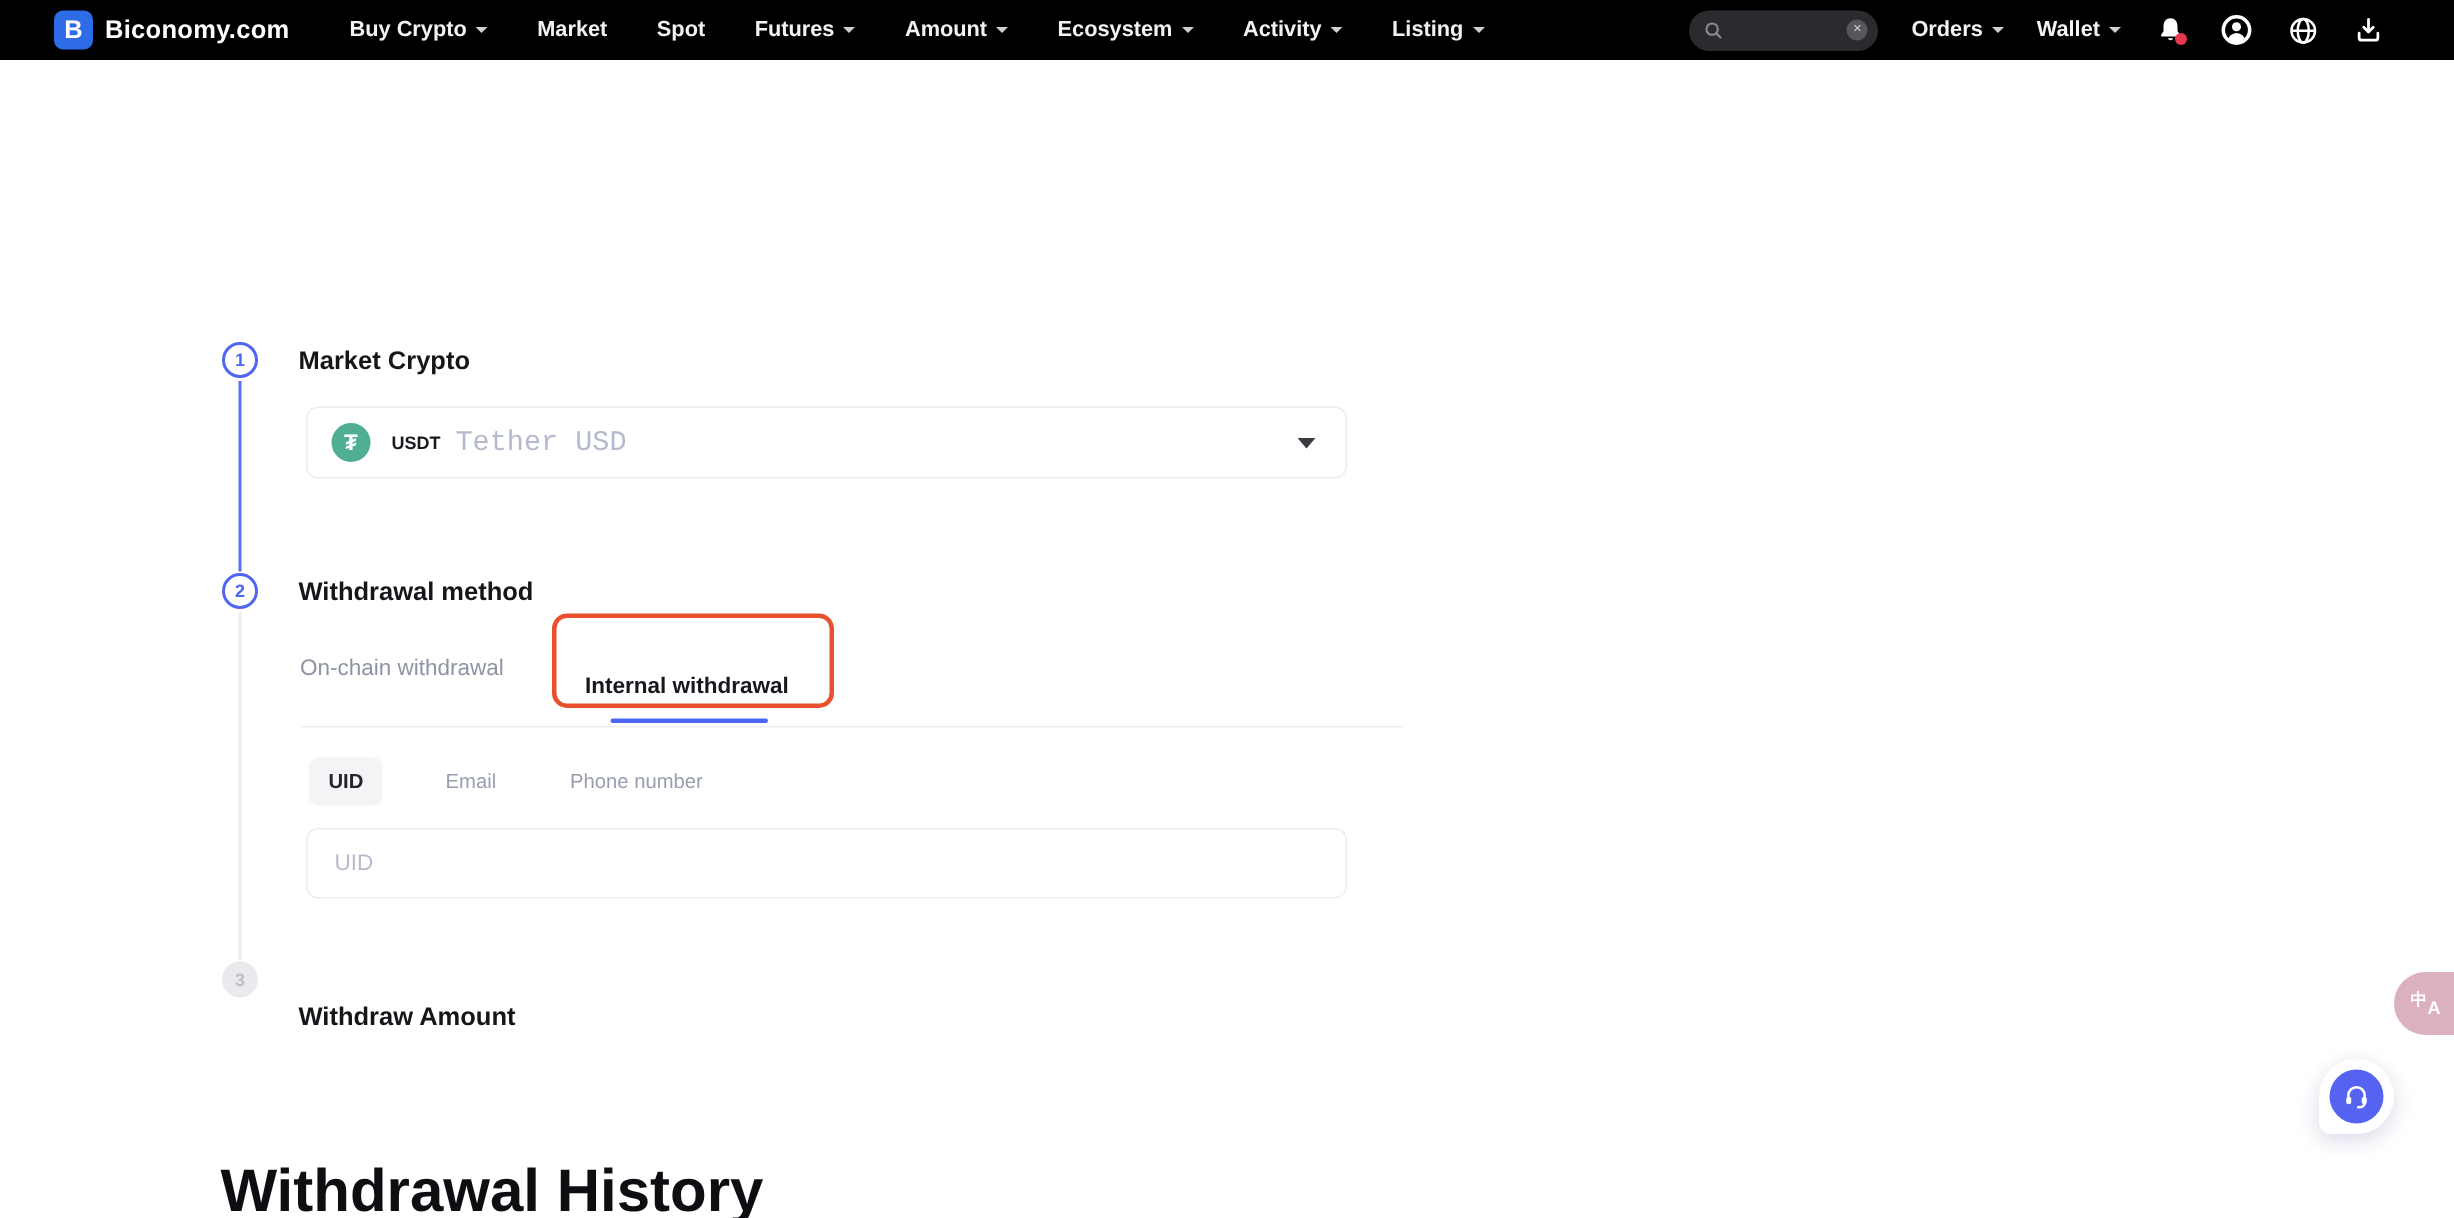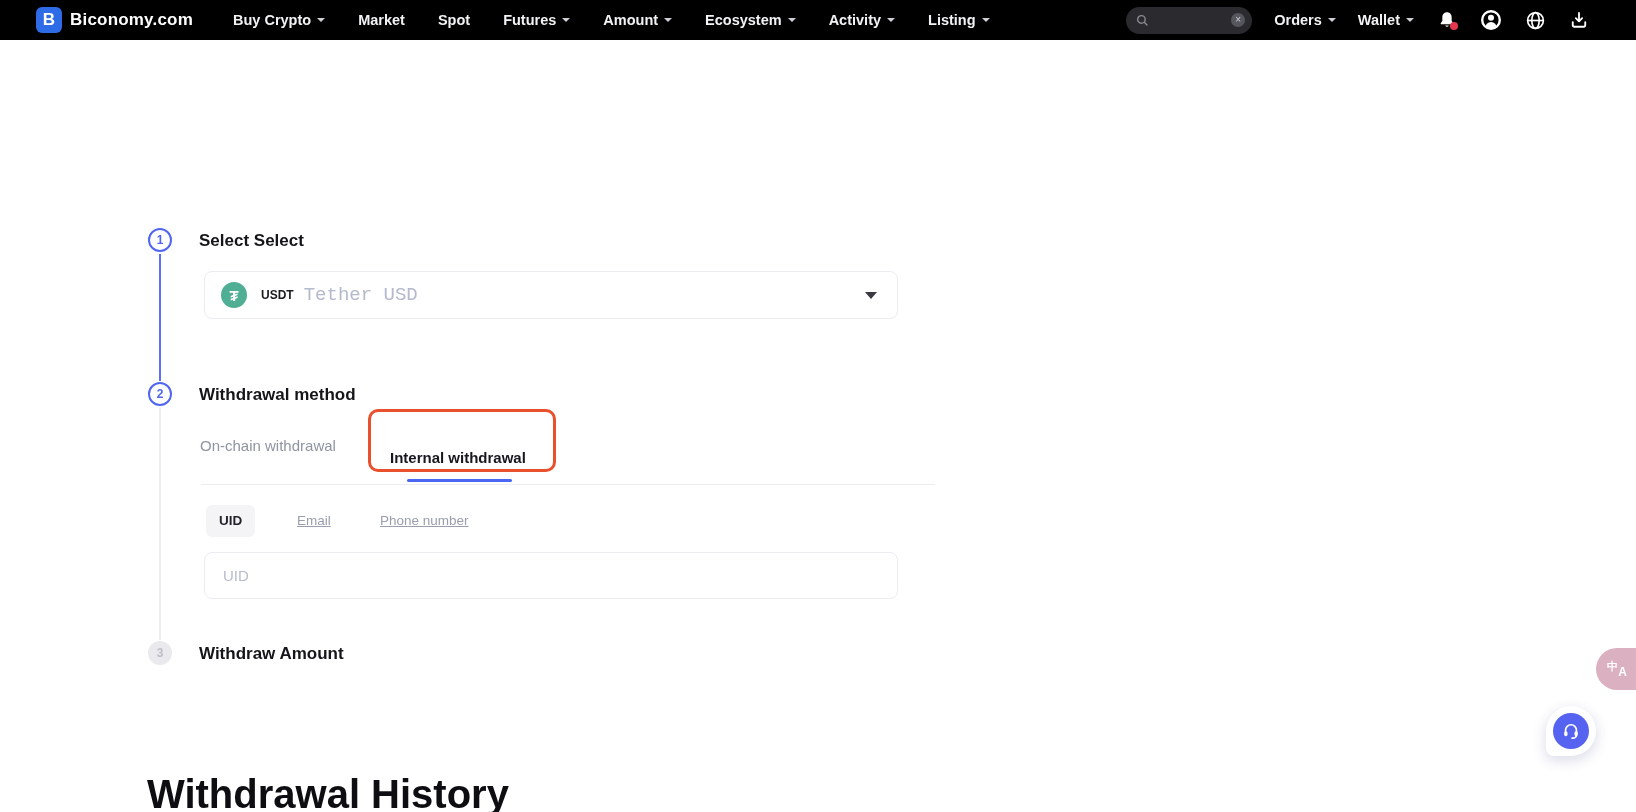--- a/index.html
+++ b/index.html
@@ -47,21 +47,21 @@
   .step-circle.inactive { background:#e9e9ee; color:#bdbdc7; }
   .c1 { left:148px; top:228px; }
   .c2 { left:148px; top:382px; }
   .c3 { left:148px; top:641px; }
   .vline { position:absolute; width:2px; }
   .l1 { left:159px; top:254px; height:127px; background:#5c70f2; }
   .l2 { left:159px; top:408px; height:232px; background:#ececf1; }
   .step-title { position:absolute; font-size:17px; font-weight:700; color:#15151a; line-height:24px; }
   .t1 { left:199px; top:229px; }
   .t2 { left:199px; top:383px; }
-  .t3 { left:199px; top:642px; }
+  .t3 { left:199px; top:666px; }
 
   
   .select-box { position:absolute; left:204px; top:271px; width:694px; height:48px;
                 border:1px solid #ececf1; border-radius:8px; background:#fff;
                 display:flex; align-items:center; padding:0 20px 0 16px; cursor:pointer; }
   .coin-icon { width:26px; height:26px; border-radius:50%; background:#4fae94; color:#fff;
                font-size:15px; font-weight:700; display:flex; align-items:center;
                justify-content:center; flex:0 0 auto; }
   .coin-symbol { margin-left:14px; font-size:12px; font-weight:700; color:#1a1a20; }
   .coin-name { margin-left:10px; font-size:19px; color:#b4b9cd;font-family:Liberation Mono, monospace; }
@@ -75,21 +75,21 @@
   .tab-underline { position:absolute; left:407px; top:479px; width:105px; height:3px;
                    border-radius:2px; background:#4a66f2; }
   .divider { position:absolute; left:201px; top:484px; width:734px; height:1px; background:#ededf1; }
   .red-box { position:absolute; left:368px; top:409px; width:188px; height:63px;
              border:3px solid #e8502e; border-radius:10px; pointer-events:none; }
 
   .subtab-chip { position:absolute; left:206px; top:505px; height:32px; padding:0 13px;
                  background:#f4f4f7; border-radius:6px; font-size:13.5px; font-weight:700;
                  color:#23242b; line-height:32px; cursor:pointer; }
   .subtab { position:absolute; top:513px; font-size:13.5px; color:#999eae; line-height:16px;
-            cursor:pointer; white-space:nowrap;text-decoration:underline; }
+            cursor:pointer; white-space:nowrap; }
   .st-email { left:297px; }
   .st-phone { left:380px; }
 
   .uid-field { position:absolute; left:204px; top:552px; width:694px; height:47px;
                border:1px solid #ecedf2; border-radius:8px; background:#fff;
                display:flex; align-items:center; }
   .uid-field input { width:100%; height:100%; border:none; outline:none; background:transparent;
                      padding:0 18px; font-size:15px; color:#33343c;
                      font-family:"Liberation Sans", sans-serif; }
   .uid-field input::placeholder { color:#b7bccd; }
@@ -206,21 +206,21 @@
             <path d="M8.2 9.8L12 13.6l3.8-3.8"></path>
           <path d="M4.5 14.5v3.6a2 2 0 002 2h11a2 2 0 002-2v-3.6"></path>
         </svg>
       </span>
     </div>
   </header>
 
 
   <div class="step-circle active c1">1</div>
   <div class="vline l1"></div>
-  <div class="step-title t1">Select Select</div>
+  <div class="step-title t1">Market Crypto</div>
 
   <div class="select-box">
     <span class="coin-icon">₮</span>
     <span class="coin-symbol">USDT</span>
     <span class="coin-name">Tether USD</span>
     <i class="sel-caret"></i>
   </div>
 
   <div class="step-circle active c2">2</div>
   <div class="vline l2"></div>

